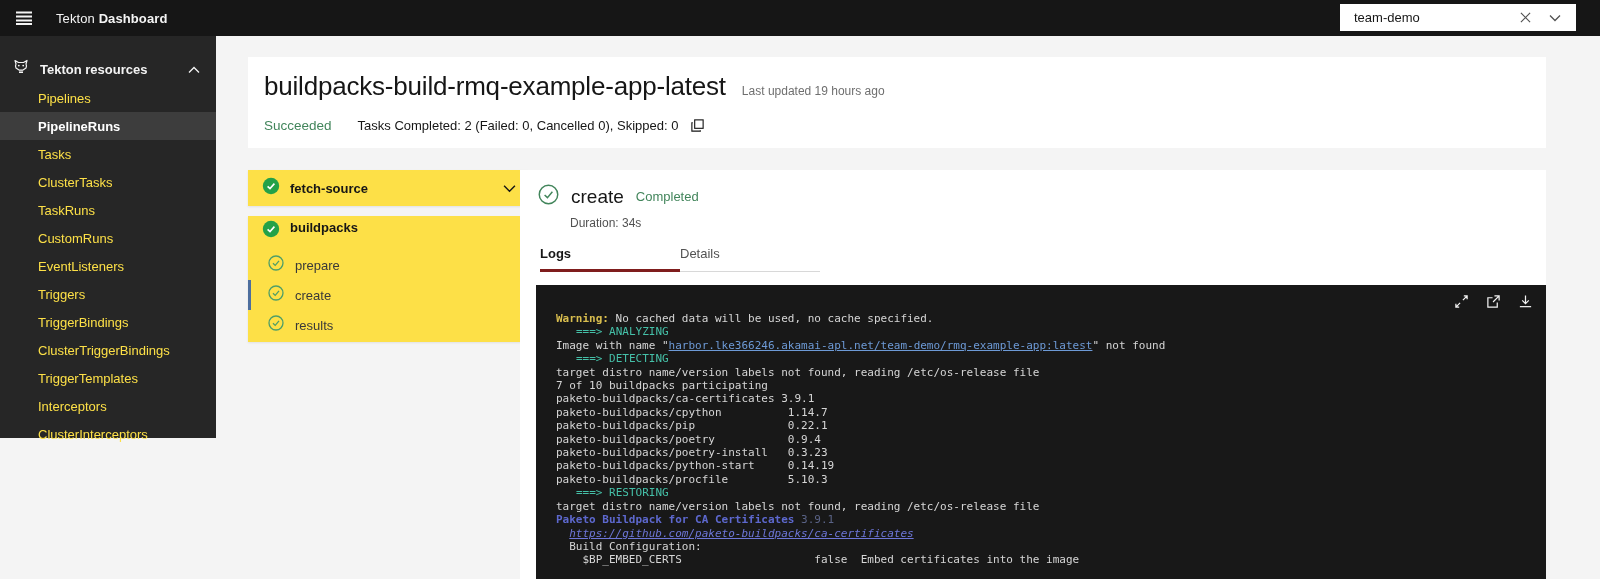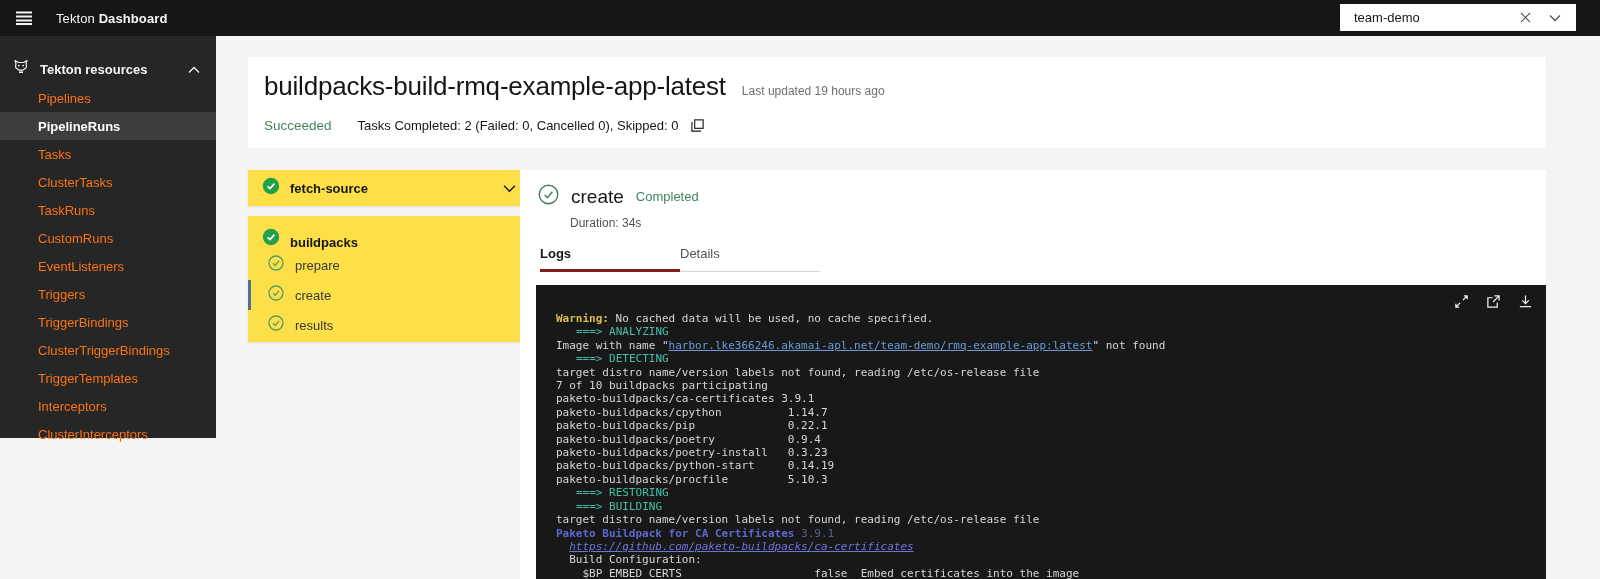--- a/index.html
+++ b/index.html
@@ -19,21 +19,21 @@
   .ns-btn { background:none; border:none; cursor:pointer; display:flex; align-items:center;
     justify-content:center; width:22px; height:22px; color:#161616; }
 
   
   .sidebar { position:absolute; left:0; top:36px; width:216px; height:402px;
     background:#262626; padding-top:18px; }
   .side-header { display:flex; align-items:center; height:30px; padding:0 16px 0 12px;
     cursor:pointer; }
   .side-header .label { color:#f4f4f4; font-size:13px; font-weight:700; margin-left:10px; flex:1; }
   .side-item { display:flex; align-items:center; height:28px; padding-left:38px;
-    color:#f97316; font-size:13px; cursor:pointer; }
+    color:#fde047; font-size:13px; cursor:pointer; }
   .side-item.active { background:#3d3d3d; color:#ffffff; font-weight:700; }
 
   
   .main-bg { position:absolute; left:216px; top:36px; width:1384px; height:543px; background:#f4f4f4; }
 
   .header-card { position:absolute; left:248px; top:57px; width:1298px; height:91px;
     background:#ffffff; padding:14px 16px 0 16px; }
   .title-row { display:flex; align-items:baseline; }
   .run-title { font-size:26px; font-weight:400; color:#161616; letter-spacing:-.2px; }
   .last-updated { font-size:12px; color:#6f6f6f; margin-left:16px; }
@@ -41,21 +41,21 @@
   .status-succeeded { font-size:13.5px; color:#42855b; }
   .status-summary { font-size:13px; color:#161616; margin-left:26px; }
   .copy-btn { background:none; border:none; cursor:pointer; margin-left:12px;
     display:flex; align-items:center; color:#161616; }
 
   .task-card { position:absolute; background:#fde047; box-shadow:0 1px 2px rgba(0,0,0,.08); }
   .card-collapsed { left:248px; top:170px; width:280px; height:36px;
     display:flex; align-items:center; padding:0 12px 0 14px; cursor:pointer; }
   .card-collapsed .label { font-size:13px; font-weight:700; color:#161616; margin-left:10px; flex:1; }
   .card-expanded { left:248px; top:216px; width:280px; height:126px; padding-top:4px; }
-  .task-row { display:flex; align-items:flex-end; height:30px; padding-left:14px; cursor:pointer; }
+  .task-row { display:flex; align-items:flex-start; height:30px; padding-left:14px; cursor:pointer; }
   .task-row .label { font-size:13px; font-weight:700; color:#161616; margin-left:10px; }
   .step-row { display:flex; align-items:center; height:30px; padding-left:17px;
     border-left:3px solid transparent; cursor:pointer; }
   .step-row.selected { border-left-color:#4d6e9e; }
   .step-row .label { font-size:13px; color:#393939; margin-left:11px; }
 
   
   .details-panel { position:absolute; left:520px; top:170px; width:1026px; height:409px;
     background:#ffffff; }
   .step-header { position:absolute; left:18px; top:14px; display:flex; align-items:center; }
@@ -267,21 +267,20 @@
         <div class="log-line"><span class="seg-plain">target distro name/version labels not found, reading /etc/os-release file</span></div>
         <div class="log-line"><span class="seg-plain">7 of 10 buildpacks participating</span></div>
         <div class="log-line"><span class="seg-plain">paketo-buildpacks/ca-certificates 3.9.1</span></div>
         <div class="log-line"><span class="seg-plain">paketo-buildpacks/cpython          1.14.7</span></div>
         <div class="log-line"><span class="seg-plain">paketo-buildpacks/pip              0.22.1</span></div>
         <div class="log-line"><span class="seg-plain">paketo-buildpacks/poetry           0.9.4</span></div>
         <div class="log-line"><span class="seg-plain">paketo-buildpacks/poetry-install   0.3.23</span></div>
         <div class="log-line"><span class="seg-plain">paketo-buildpacks/python-start     0.14.19</span></div>
         <div class="log-line"><span class="seg-plain">paketo-buildpacks/procfile         5.10.3</span></div>
         <div class="log-line"><span class="seg-section">===&gt; RESTORING</span></div>
-        <div class="log-line"><span class="seg-section">===&gt; BUILDING</span></div>
         <div class="log-line"><span class="seg-plain">target distro name/version labels not found, reading /etc/os-release file</span></div>
         <div class="log-line"><span class="seg-bpname">Paketo Buildpack for CA Certificates</span><span class="seg-bpver"> 3.9.1</span></div>
         <div class="log-line"><span class="seg-plain">  </span><span class="seg-linki">https://github.com/paketo-buildpacks/ca-certificates</span></div>
         <div class="log-line"><span class="seg-plain">  Build Configuration:</span></div>
         <div class="log-line"><span class="seg-plain">    $BP_EMBED_CERTS                    false  Embed certificates into the image</span></div>
       </div>
   </div>
 </section>
 
 </body></html>

